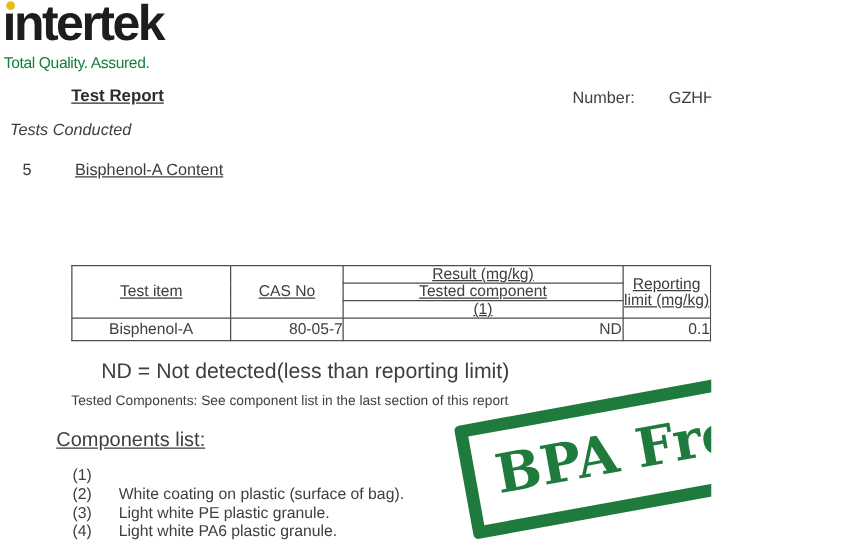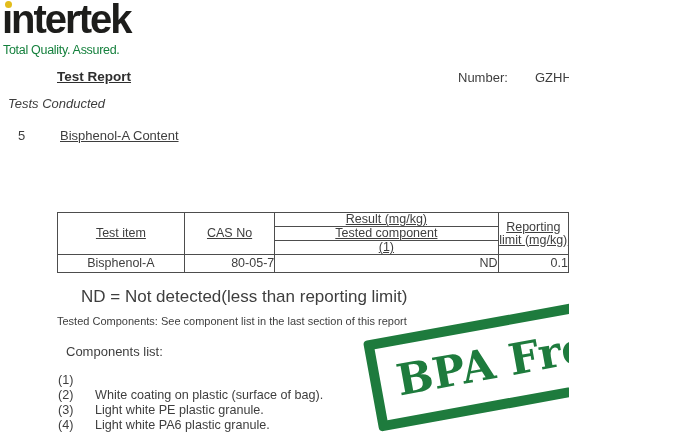--- a/index.html
+++ b/index.html
@@ -33,21 +33,21 @@
   .col-cas{width:100px;}
   .col-result{width:249px;}
   .col-limit{width:72px;}
   .limit-hdr{line-height:13px;padding:0 2px;}
   td.data{height:17px;line-height:17px;}
   .cell-left{text-align:center;padding-left:6px;}
   .cell-center{text-align:right;}
   
   .nd-note{left:57px;top:287px;font-size:17px;margin-left:24px;}
   .tested-note{left:57px;top:315px;font-size:11px;white-space:nowrap;}
-  .components-heading{left:66px;top:344px;font-size:13px;}
+  .components-heading{left:45px;top:344px;font-size:16px;text-decoration:underline;}
   .components-list{left:58px;top:373px;font-size:12.6px;}
   .comp-row{display:flex;line-height:15px;}
   .comp-num{width:37px;}
   
   .stamp{
     left:369px;top:316px;width:274px;height:92px;box-sizing:border-box;
     border:10px solid #1e7b3d;border-radius:4px;background:#ffffff;
     transform:rotate(-10.3deg);
     display:flex;align-items:center;justify-content:center;z-index:10;
   }

